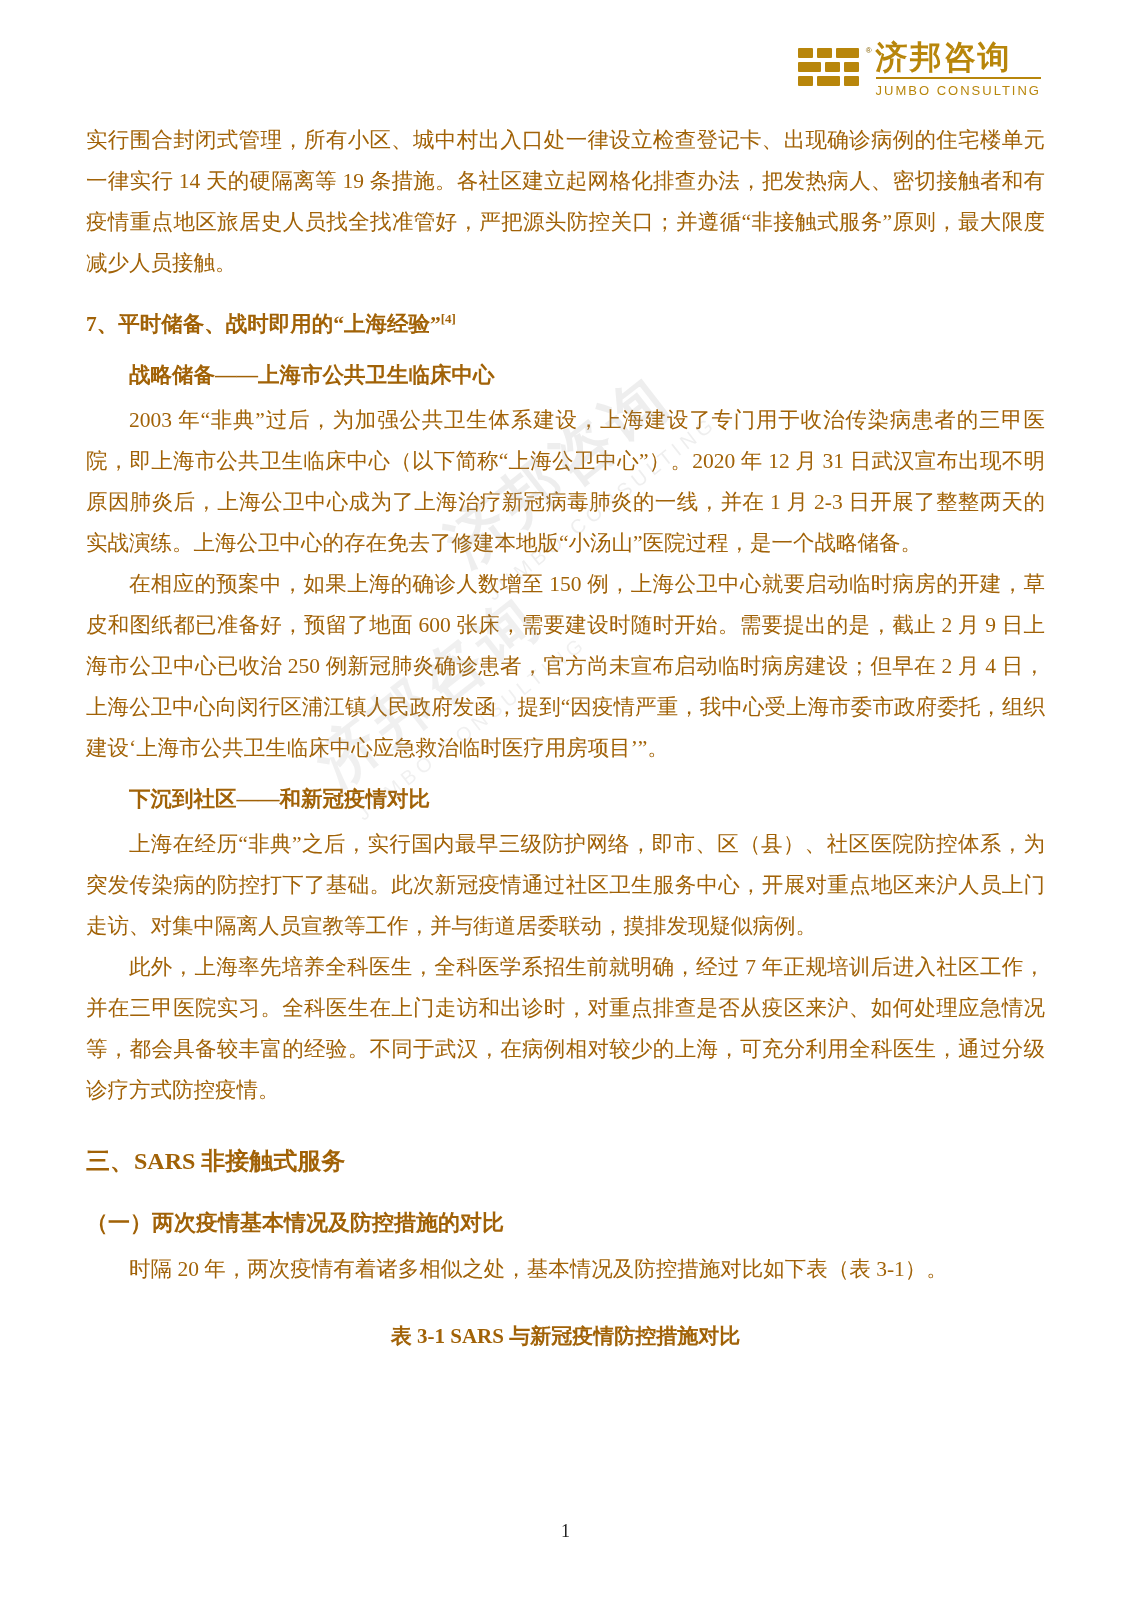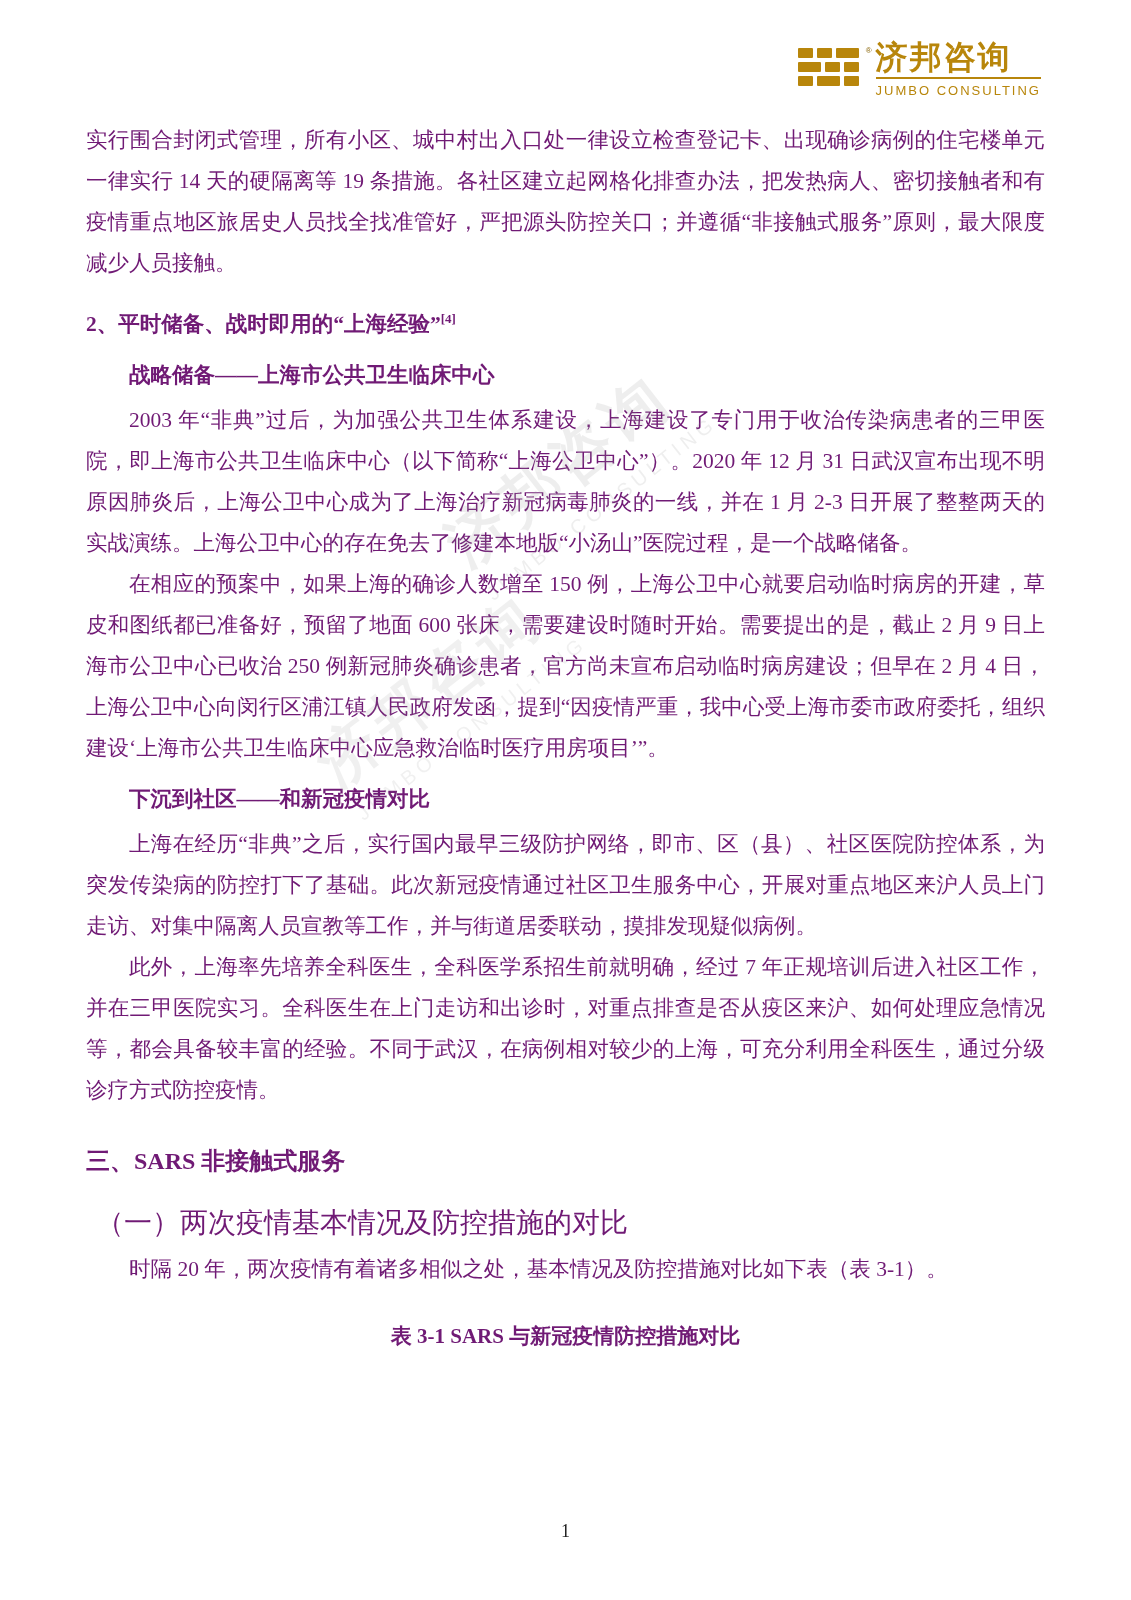--- a/index.html
+++ b/index.html
@@ -80,21 +80,21 @@
     margin-top: 4px;
   }
 
   
   .content {
     margin-top: 16px;
     font-size: 21.5px;
     line-height: 41px;
     text-align: justify;
     text-justify: inter-ideograph;
-    color: #701a75;
+    color: #a16207;
   }
   .p {
     margin: 0 0 0 0;
     text-indent: 2em;
   }
   .p.flush { text-indent: 0; }
   .h-num {
     margin: 14px 0 6px 0;
     font-weight: bold;
     text-indent: 0;
@@ -110,23 +110,23 @@
     text-indent: 2em;
     font-size: 21.5px;
   }
   .h-section {
     margin: 30px 0 14px 0;
     font-weight: bold;
     font-size: 24px;
     text-indent: 0;
   }
   .h-sub2 {
-    margin: 20px 0 6px 10px;
-    font-weight: normal;
-    font-size: 28px;
+    margin: 20px 0 6px 0;
+    font-weight: bold;
+    font-size: 22px;
     text-indent: 0;
   }
   .table-caption {
     margin: 26px 0 0 0;
     text-align: center;
     text-indent: 0;
     font-size: 21px;
     font-weight: bold;
   }
 
@@ -212,21 +212,21 @@
   </div>
   <div class="watermark2">
     <div class="wm-cn">济邦咨询</div>
     <div class="wm-en">JUMBO CONSULTING</div>
   </div>
 
   <div class="content">
 
     <p class="p flush">实行围合封闭式管理，所有小区、城中村出入口处一律设立检查登记卡、出现确诊病例的住宅楼单元一律实行 14 天的硬隔离等 19 条措施。各社区建立起网格化排查办法，把发热病人、密切接触者和有疫情重点地区旅居史人员找全找准管好，严把源头防控关口；并遵循“非接触式服务”原则，最大限度减少人员接触。</p>
 
-    <p class="h-num"><span>2、平时储备、战时即用的“上海经验”</span><span class="sup">[4]</span></p>
+    <p class="h-num"><span>7、平时储备、战时即用的“上海经验”</span><span class="sup">[4]</span></p>
 
     <p class="h-sub">战略储备——上海市公共卫生临床中心</p>
 
     <p class="p">2003 年“非典”过后，为加强公共卫生体系建设，上海建设了专门用于收治传染病患者的三甲医院，即上海市公共卫生临床中心（以下简称“上海公卫中心”）。2020 年 12 月 31 日武汉宣布出现不明原因肺炎后，上海公卫中心成为了上海治疗新冠病毒肺炎的一线，并在 1 月 2-3 日开展了整整两天的实战演练。上海公卫中心的存在免去了修建本地版“小汤山”医院过程，是一个战略储备。</p>
 
     <p class="p">在相应的预案中，如果上海的确诊人数增至 150 例，上海公卫中心就要启动临时病房的开建，草皮和图纸都已准备好，预留了地面 600 张床，需要建设时随时开始。需要提出的是，截止 2 月 9 日上海市公卫中心已收治 250 例新冠肺炎确诊患者，官方尚未宣布启动临时病房建设；但早在 2 月 4 日，上海公卫中心向闵行区浦江镇人民政府发函，提到“因疫情严重，我中心受上海市委市政府委托，组织建设‘上海市公共卫生临床中心应急救治临时医疗用房项目’”。</p>
 
     <p class="h-sub">下沉到社区——和新冠疫情对比</p>
 
     <p class="p">上海在经历“非典”之后，实行国内最早三级防护网络，即市、区（县）、社区医院防控体系，为突发传染病的防控打下了基础。此次新冠疫情通过社区卫生服务中心，开展对重点地区来沪人员上门走访、对集中隔离人员宣教等工作，并与街道居委联动，摸排发现疑似病例。</p>

